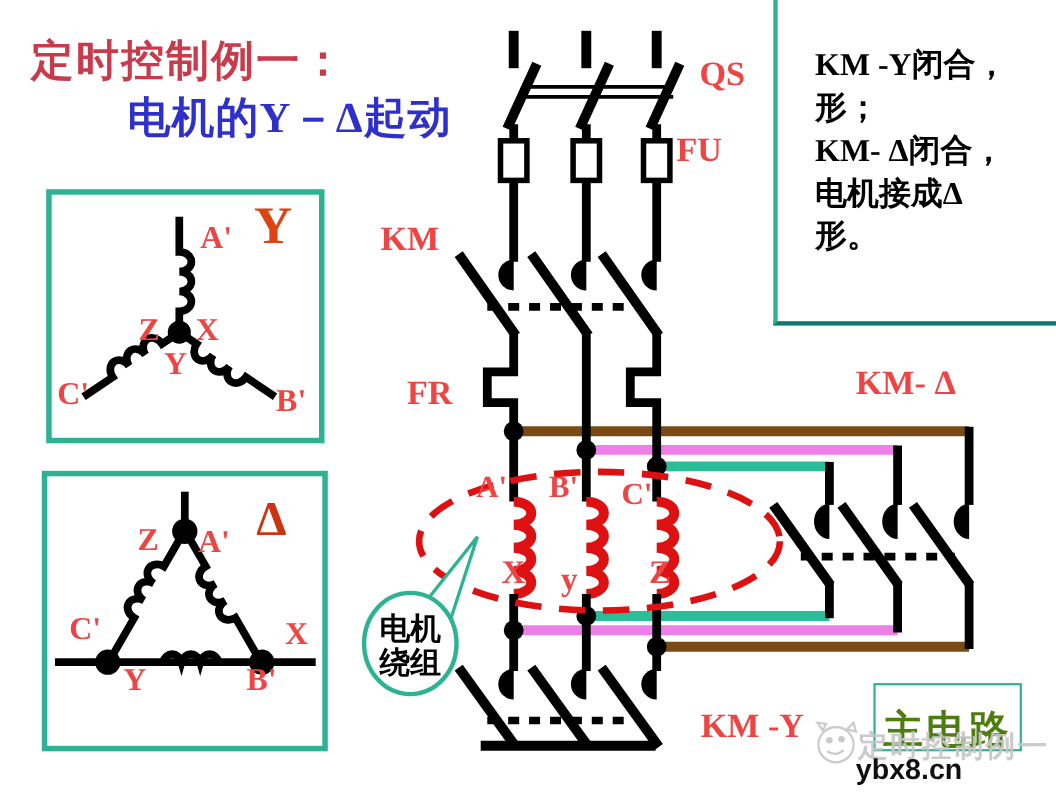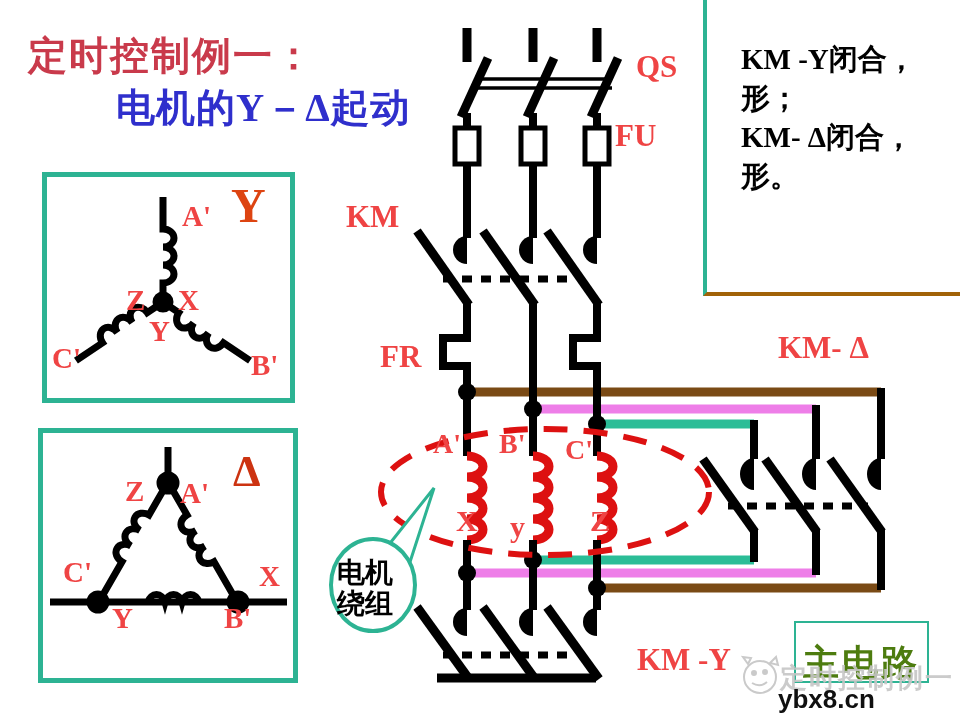--- a/index.html
+++ b/index.html
@@ -9,24 +9,24 @@
   .t{position:absolute;font-weight:bold;color:#ef4444;white-space:nowrap;line-height:1;}
   .title1{left:28px;top:36px;font-size:39px;color:#c93a4b;letter-spacing:2px;}
   .title2{left:116px;top:88px;font-size:39px;color:#2f2fcc;letter-spacing:1px;}
   .ybox{position:absolute;left:42px;top:172px;width:253px;height:231px;border:5px solid #2db393;box-sizing:border-box;}
   .dbox{position:absolute;left:38px;top:428px;width:260px;height:255px;border:5px solid #2db393;box-sizing:border-box;}
   .lbl{font-size:29px;}
   .big{font-size:31px;}
   .badgeY{left:231px;top:182px;font-size:48px;color:#dd4411;}
   .badgeD{left:233px;top:450px;font-size:44px;color:#cc3311;}
   .notebox{position:absolute;left:703px;top:0;width:257px;height:296px;
-           border-left:4px solid #2db393;border-bottom:4px solid #a16207;box-sizing:border-box;}
+           border-left:4px solid #2db393;border-bottom:4px solid #0f766e;box-sizing:border-box;}
   .notetext{position:absolute;left:34px;top:40px;font-weight:bold;font-size:29px;line-height:39px;color:#000;}
   .notetext span{display:block;white-space:nowrap;}
-  .bubbletext{position:absolute;left:337px;top:557px;width:72px;
+  .bubbletext{position:absolute;left:337px;top:557px;width:72px;text-align:center;
               font-weight:bold;font-size:28px;line-height:31px;color:#000;}
   .mainbadge{position:absolute;left:794px;top:621px;width:135px;height:62px;border:2px solid #2db393;
              box-sizing:border-box;background:#fff;text-align:center;}
   .mainbadge .bt{margin-top:16px;display:inline-block;font-weight:bold;font-size:36px;color:#4d7c0f;letter-spacing:3px;text-align:center;}
   .wm{position:absolute;left:780px;top:660px;font-size:27px;font-weight:bold;color:#c6c6c6;letter-spacing:2px;opacity:.9;}
   .wmurl{position:absolute;left:778px;top:684px;font-size:26px;font-weight:bold;color:#101010;
          font-family:"Liberation Sans","DejaVu Sans",sans-serif;}
 </style>
 </head>
 <body>
@@ -191,41 +191,42 @@
   <div class="t lbl" style="left:125px;top:477px;">Z</div>
   <div class="t lbl" style="left:180px;top:479px;">A'</div>
   <div class="t lbl" style="left:63px;top:558px;">C'</div>
   <div class="t lbl" style="left:112px;top:604px;">Y</div>
   <div class="t lbl" style="left:224px;top:604px;">B'</div>
   <div class="t lbl" style="left:259px;top:562px;">X</div>
 
   <div class="t big" style="left:346px;top:201px;">KM</div>
   <div class="t big" style="left:636px;top:51px;">QS</div>
   <div class="t big" style="left:615px;top:120px;">FU</div>
-  <div class="t big" style="left:380px;top:341px;">FR</div>
+  <div class="t big" style="left:370px;top:341px;">FR</div>
   <div class="t big" style="left:637px;top:644px;">KM -Y</div>
   <div class="t big" style="left:778px;top:332px;">KM- Δ</div>
 
   <div class="t" style="left:433px;top:430px;font-size:28px;">A'</div>
   <div class="t" style="left:499px;top:430px;font-size:28px;">B'</div>
   <div class="t" style="left:565px;top:436px;font-size:28px;">C'</div>
   <div class="t" style="left:456px;top:506px;font-size:30px;">X</div>
   <div class="t" style="left:510px;top:512px;font-size:30px;">y</div>
   <div class="t" style="left:590px;top:506px;font-size:30px;">Z</div>
 
   <div class="bubbletext">
     <span>电机</span><br>
     <span>绕组</span>
   </div>
 
   <div class="notebox">
     <div class="notetext">
       <span>KM -Y闭合，</span>
       <span>形；</span>
       <span>KM- Δ闭合，</span>
+      <span>电机接成Δ</span>
       <span>形。</span>
     </div>
   </div>
 
   <div class="mainbadge">
     <span class="bt">主电路</span>
   </div>
 
   <div class="wm">定时控制例一</div>
   <div class="wmurl">ybx8.cn</div>

